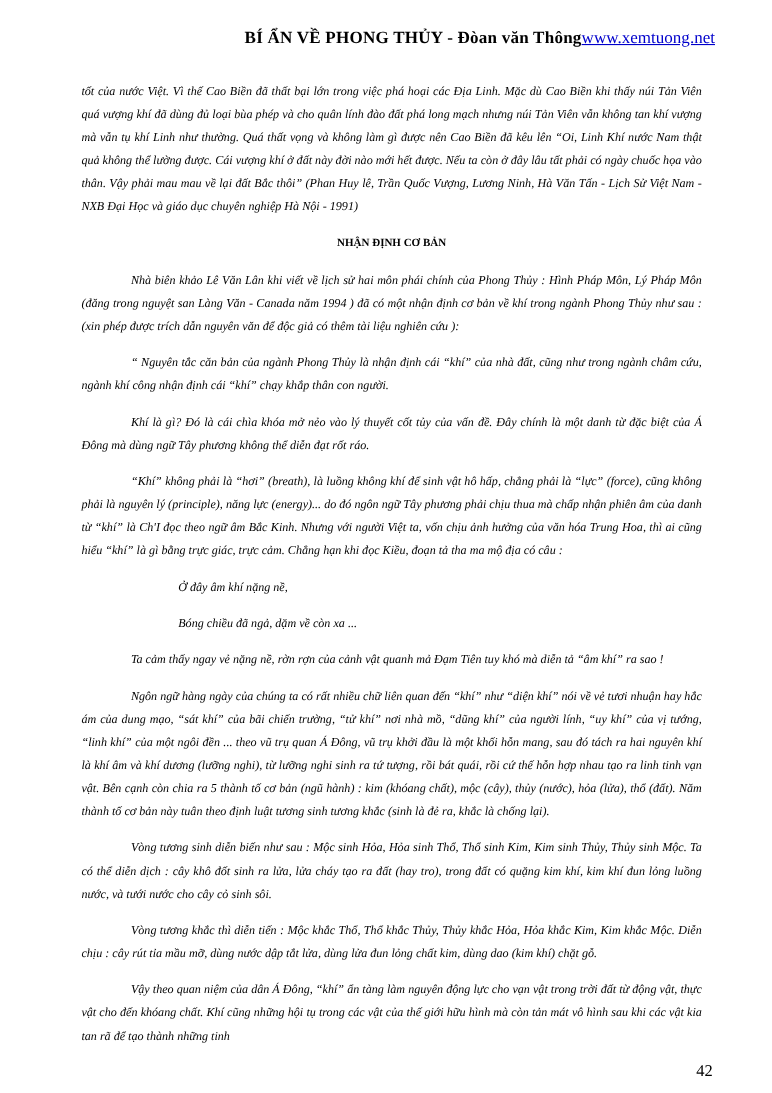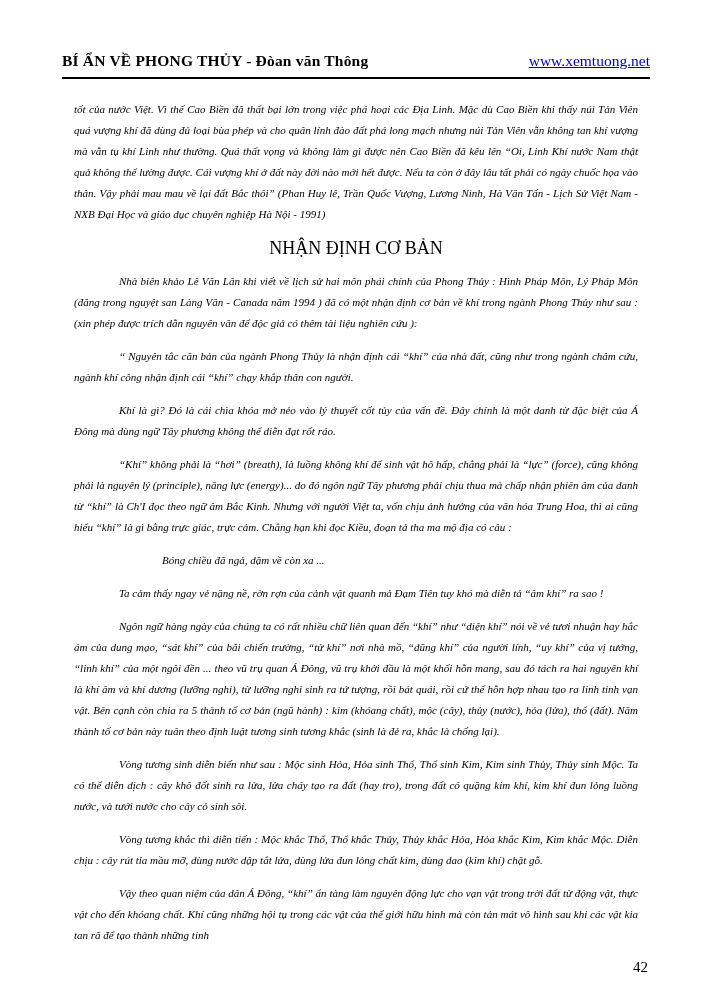--- a/index.html
+++ b/index.html
@@ -12,39 +12,39 @@
     width: 702px;
     height: 994px;
     box-sizing: border-box;
     background: #ffffff;
     color: #000000;
     font-family: "Liberation Serif", "DejaVu Serif", serif;
     padding: 26px 52px 0 62px;
     overflow: hidden;
     display: flex;
     flex-direction: column;
+    align-items: flex-end;
   }
   .header-row {
     display: flex;
     justify-content: space-between;
     align-items: baseline;
   }
   .book-title {
     font-weight: bold;
     font-size: 15.5px;
     letter-spacing: 0.2px;
     white-space: nowrap;
   }
   .site-link {
     color: #0000cc;
     text-decoration: underline;
     font-size: 15.5px;
     cursor: pointer;
     white-space: nowrap;
-    margin-top: 26px;
   }
   .rule {
     border: none;
     border-top: 2px solid #000000;
     margin: 7px 0 8px 0;
     height: 0;
   }
   .body-text p {
     margin: 12px;
     font-size: 11px;
@@ -55,22 +55,22 @@
   }
   .indent { text-indent: 45px; }
   .italic { font-style: italic; }
   .verse {
     font-style: italic;
     text-align: left !important;
     text-indent: 88px;
   }
   .section-heading {
     text-align: center;
-    font-weight: normal;
-    font-size: 18px;
+    font-weight: bold;
+    font-size: 10px;
     line-height: 22px;
     margin: 9px 0 7px 0;
   }
   .section-heading div { text-align: center; }
   .pagenum {
     margin-top: auto;
     padding: 0 2px 26px 0;
     text-align: right;
     font-size: 15px;
     line-height: 18px;
@@ -97,20 +97,21 @@
     </div>
 
     <p class="indent">Nhà biên khảo Lê Văn Lân khi viết về lịch sử hai môn phái chính của Phong Thủy : Hình Pháp Môn, Lý Pháp Môn (đăng trong nguyệt san Làng Văn - Canada năm 1994 ) đã có một nhận định cơ bản về khí trong ngành Phong Thủy như sau : (xin phép được trích dẫn nguyên văn để độc giả có thêm tài liệu nghiên cứu ):</p>
 
     <p class="indent italic">“ Nguyên tắc căn bản của ngành Phong Thủy là nhận định cái “khí” của nhà đất, cũng như trong ngành châm cứu, ngành khí công nhận định cái “khí” chạy khắp thân con người.</p>
 
     <p class="indent italic">Khí là gì? Đó là cái chìa khóa mở nẻo vào lý thuyết cốt tủy của vấn đề. Đây chính là một danh từ đặc biệt của Á Đông mà dùng ngữ Tây phương không thể diễn đạt rốt ráo.</p>
 
     <p class="indent italic">“Khí” không phải là “hơi” (breath), là luồng không khí để sinh vật hô hấp, chẳng phải là “lực” (force), cũng không phải là nguyên lý (principle), năng lực (energy)... do đó ngôn ngữ Tây phương phải chịu thua mà chấp nhận phiên âm của danh từ “khí” là Ch'I đọc theo ngữ âm Bắc Kinh. Nhưng với người Việt ta, vốn chịu ảnh hưởng của văn hóa Trung Hoa, thì ai cũng hiểu “khí” là gì bằng trực giác, trực cảm. Chẳng hạn khi đọc Kiều, đoạn tả tha ma mộ địa có câu :</p>
 
+    <p class="verse">Ở đây âm khí nặng nề,</p>
 
     <p class="verse">Bóng chiều đã ngả, dặm về còn xa ...</p>
 
     <p class="indent italic">Ta cảm thấy ngay vẻ nặng nề, rờn rợn của cảnh vật quanh mả Đạm Tiên tuy khó mà diễn tả “âm khí” ra sao !</p>
 
     <p class="indent italic">Ngôn ngữ hàng ngày của chúng ta có rất nhiều chữ liên quan đến “khí” như “diện khí” nói về vẻ tươi nhuận hay hắc ám của dung mạo, “sát khí” của bãi chiến trường, “tử khí” nơi nhà mồ, “dũng khí” của người lính, “uy khí” của vị tướng, “linh khí” của một ngôi đền ... theo vũ trụ quan Á Đông, vũ trụ khởi đầu là một khối hỗn mang, sau đó tách ra hai nguyên khí là khí âm và khí dương (lưỡng nghi), từ lưỡng nghi sinh ra tứ tượng, rồi bát quái, rồi cứ thế hỗn hợp nhau tạo ra linh tinh vạn vật. Bên cạnh còn chia ra 5 thành tố cơ bản (ngũ hành) : kim (khóang chất), mộc (cây), thủy (nước), hỏa (lửa), thổ (đất). Năm thành tố cơ bản này tuân theo định luật tương sinh tương khắc (sinh là đẻ ra, khắc là chống lại).</p>
 
     <p class="indent italic">Vòng tương sinh diễn biến như sau : Mộc sinh Hỏa, Hỏa sinh Thổ, Thổ sinh Kim, Kim sinh Thủy, Thủy sinh Mộc. Ta có thể diễn dịch : cây khô đốt sinh ra lửa, lửa cháy tạo ra đất (hay tro), trong đất có quặng kim khí, kim khí đun lỏng luồng nước, và tưới nước cho cây cỏ sinh sôi.</p>
 
     <p class="indent italic">Vòng tương khắc thì diễn tiến : Mộc khắc Thổ, Thổ khắc Thủy, Thủy khắc Hỏa, Hỏa khắc Kim, Kim khắc Mộc. Diễn chịu : cây rút tỉa mầu mỡ, dùng nước dập tắt lửa, dùng lửa đun lỏng chất kim, dùng dao (kim khí) chặt gỗ.</p>

